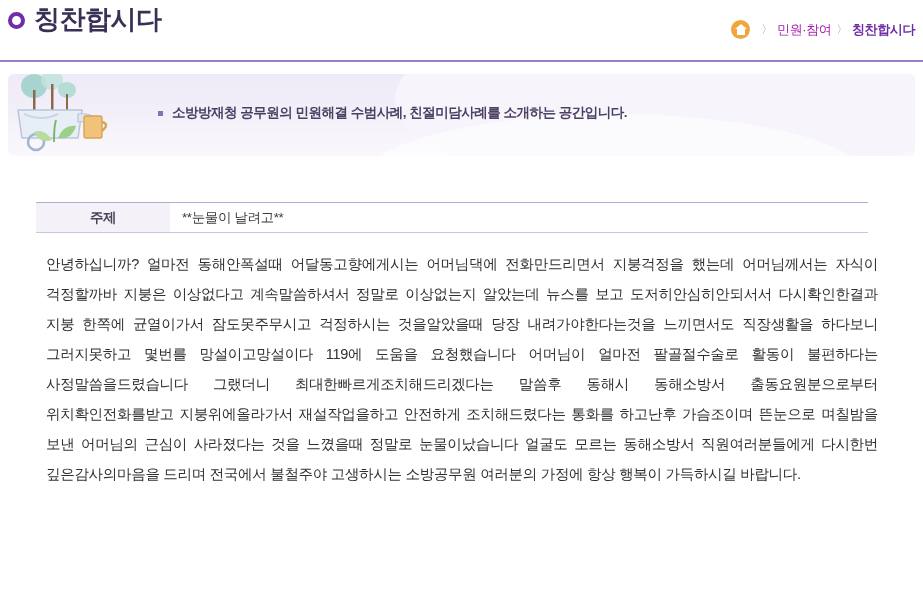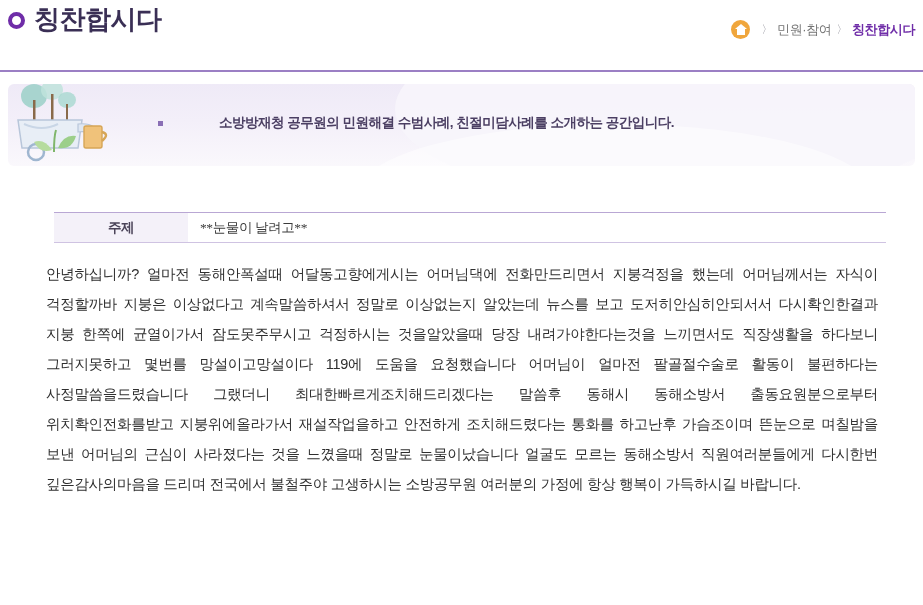--- a/index.html
+++ b/index.html
@@ -16,21 +16,21 @@
   }
   .page {
     position: relative;
     width: 923px;
     height: 605px;
   }
 
   
   .header {
     position: relative;
-    height: 72px;
+    height: 62px;
     border-bottom: 2px solid #9b7fc4;
     box-sizing: border-box;
   }
   .title-wrap {
     position: absolute;
     left: 8px;
     top: 4px;
     display: flex;
     align-items: center;
   }
@@ -90,21 +90,21 @@
     width: 8px;
     height: 6px;
     background: #ffffff;
   }
   .crumb-sep {
     margin: 0 5px;
     color: #9a9aa3;
     font-size: 11px;
   }
   .crumb {
-    color: #737373;
+    color: #a21caf;
   }
   .crumb.active {
     color: #6f2da8;
     font-weight: bold;
   }
 
   
   .banner {
     position: relative;
     margin: 12px 8px 0 8px;
@@ -143,34 +143,33 @@
   .banner-text {
     position: absolute;
     left: 150px;
     top: 30px;
     font-size: 13.5px;
     color: #4b3f63;
     font-weight: bold;
     letter-spacing: -0.5px;
     display: flex;
     align-items: center;
-    gap: 47px;
   }
   .sq-bullet {
     width: 5px;
     height: 5px;
     background: #8a6fb5;
     display: inline-block;
     margin-right: 9px;
     margin-top: 1px;
   }
 
   
   .info-table {
-    margin: 46px 46px 0 54px;
+    margin: 46px 46px 0 36px;
     width: 832px;
     border-collapse: collapse;
     border-top: 1px solid #b9a7d4;
     border-bottom: 1px solid #cfc3e2;
     font-size: 13.5px;
     table-layout: fixed;
   }
   .info-table td {
     height: 29px;
     padding: 0 12px;
@@ -182,21 +181,20 @@
   }
   .lbl {
     background: #f4f1f9;
     text-align: center;
     color: #4a4358;
     font-weight: bold;
     width: 110px;
   }
   .val {
     color: #3b3b3b;
-    font-family: Liberation Serif, serif;
   }
   .val.center {
     text-align: center;
   }
 
   
   .article {
     margin: 16px 33px 0 46px;
     width: 832px;
     font-size: 14.5px;

